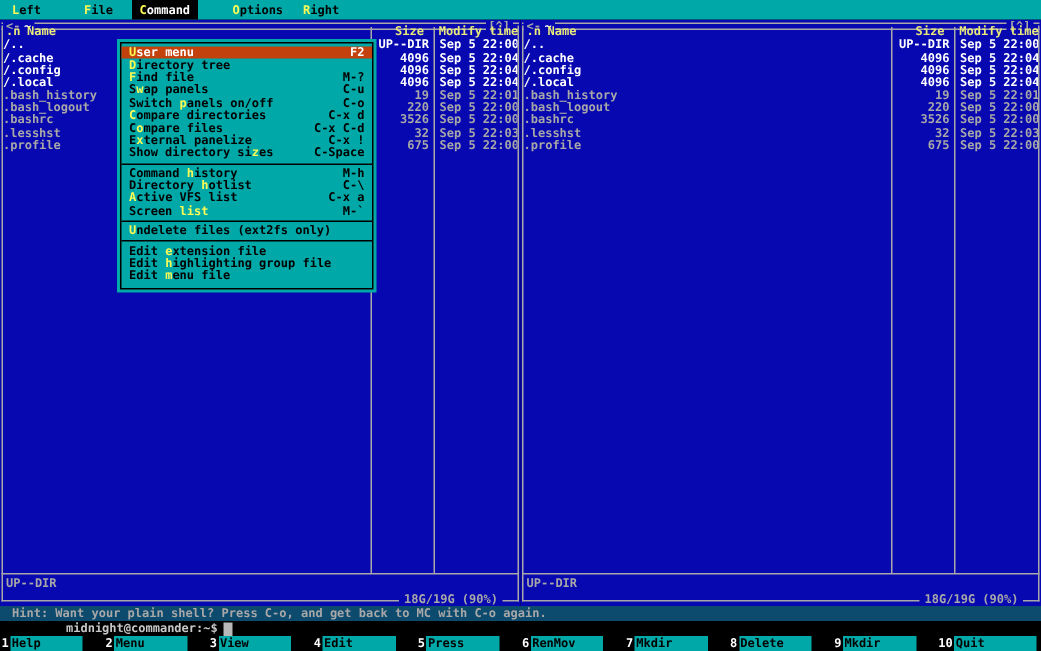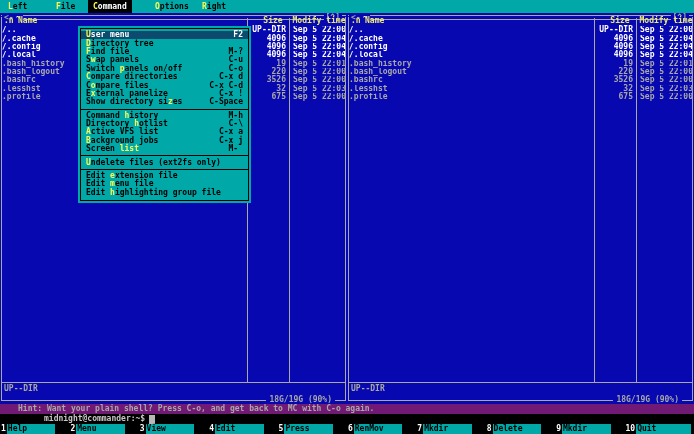--- a/index.html
+++ b/index.html
@@ -45,25 +45,25 @@
   .ms{left:1px;right:1px;top:369px;height:1px;}
   .mstat{position:absolute;top:372px;left:4px;color:#A8A8A8;}
   .bl{left:1px;right:1px;top:387px;height:1px;}
   .free{position:absolute;top:383px;right:12px;background:#0808B0;padding:0 3px;color:#A8A8A8;}
   
   .dropdown{position:absolute;left:78px;top:13px;width:173px;background:#00A8A8;
             padding:2px;z-index:10;box-sizing:border-box;}
   .dd-inner{border:1px solid #000;padding:2px 0 3px 0;}
   .d-item{height:8.4px;display:flex;align-items:center;padding:0 5px;color:#000;white-space:pre;}
   .d-item .lbl{flex:1;}
-  .d-item.selected{background:#0c4a6e;color:#FFF;}
+  .d-item.selected{background:#c2410c;color:#FFF;}
   .d-sep{border-top:1px solid #000;height:0;margin:2px 0 2px 0;}
   
-  .hint{height:10px;background:#701a75;color:#A8A8A8;display:flex;align-items:center;
-        padding-left:18px;white-space:pre;}
+  .hint{height:10px;background:#0c4a6e;color:#A8A8A8;display:flex;align-items:center;
+        padding-left:8px;white-space:pre;}
   .prompt{height:10px;background:#000;color:#C8C8C8;display:flex;align-items:center;
           padding-left:2px;white-space:pre;margin-left:42px;}
   .cursor{display:inline-block;width:6px;height:9px;background:#B8B8B8;margin-left:4px;}
   .keybar{height:10px;background:#000;display:flex;}
   .kseg{width:69.4px;flex:0 0 69.4px;display:flex;align-items:stretch;}
   .kseg:last-child{flex:1 1 auto;}
   .knum{color:#FFF;background:#000;display:flex;align-items:center;padding:0 1px;}
   .klbl{flex:1;background:#00A8A8;color:#000;display:flex;align-items:center;
         padding-left:1px;margin-right:14px;white-space:pre;}
   .kseg:last-child .klbl{margin-right:3px;}
@@ -227,28 +227,27 @@
         <div class="d-item"><span class="lbl">S<span class="hot">w</span>ap panels</span><span class="sc">C-u</span></div>
         <div class="d-item"><span class="lbl">Switch <span class="hot">p</span>anels on/off</span><span class="sc">C-o</span></div>
         <div class="d-item"><span class="lbl"><span class="hot">C</span>ompare directories</span><span class="sc">C-x d</span></div>
         <div class="d-item"><span class="lbl">C<span class="hot">o</span>mpare files</span><span class="sc">C-x C-d</span></div>
         <div class="d-item"><span class="lbl">E<span class="hot">x</span>ternal panelize</span><span class="sc">C-x !</span></div>
         <div class="d-item"><span class="lbl">Show directory si<span class="hot">z</span>es</span><span class="sc">C-Space</span></div>
         <div class="d-sep"></div>
         <div class="d-item"><span class="lbl">Command <span class="hot">h</span>istory</span><span class="sc">M-h</span></div>
         <div class="d-item"><span class="lbl">Directory <span class="hot">h</span>otlist</span><span class="sc">C-\</span></div>
         <div class="d-item"><span class="lbl"><span class="hot">A</span>ctive VFS list</span><span class="sc">C-x a</span></div>
-        <div class="d-item"><span class="lbl"><span class="hot">B</span>ackground jobs</span><span class="sc">C-x j</span></div>
         <div class="d-item"><span class="lbl">Screen <span class="hot">list</span></span><span class="sc">M-`</span></div>
         <div class="d-sep"></div>
         <div class="d-item"><span class="lbl"><span class="hot">U</span>ndelete files (ext2fs only)</span><span class="sc"></span></div>
         <div class="d-sep"></div>
         <div class="d-item"><span class="lbl">Edit <span class="hot">e</span>xtension file</span><span class="sc"></span></div>
+        <div class="d-item"><span class="lbl">Edit <span class="hot">h</span>ighlighting group file</span><span class="sc"></span></div>
         <div class="d-item"><span class="lbl">Edit <span class="hot">m</span>enu file</span><span class="sc"></span></div>
-        <div class="d-item"><span class="lbl">Edit <span class="hot">h</span>ighlighting group file</span><span class="sc"></span></div>
       </div>
   </div>
 </div>
 
 <div class="hint">Hint: Want your plain shell? Press C-o, and get back to MC with C-o again.</div>
 
 <div class="prompt">
   <span>midnight@commander:~$</span>
   <span class="cursor"></span>
 </div>

